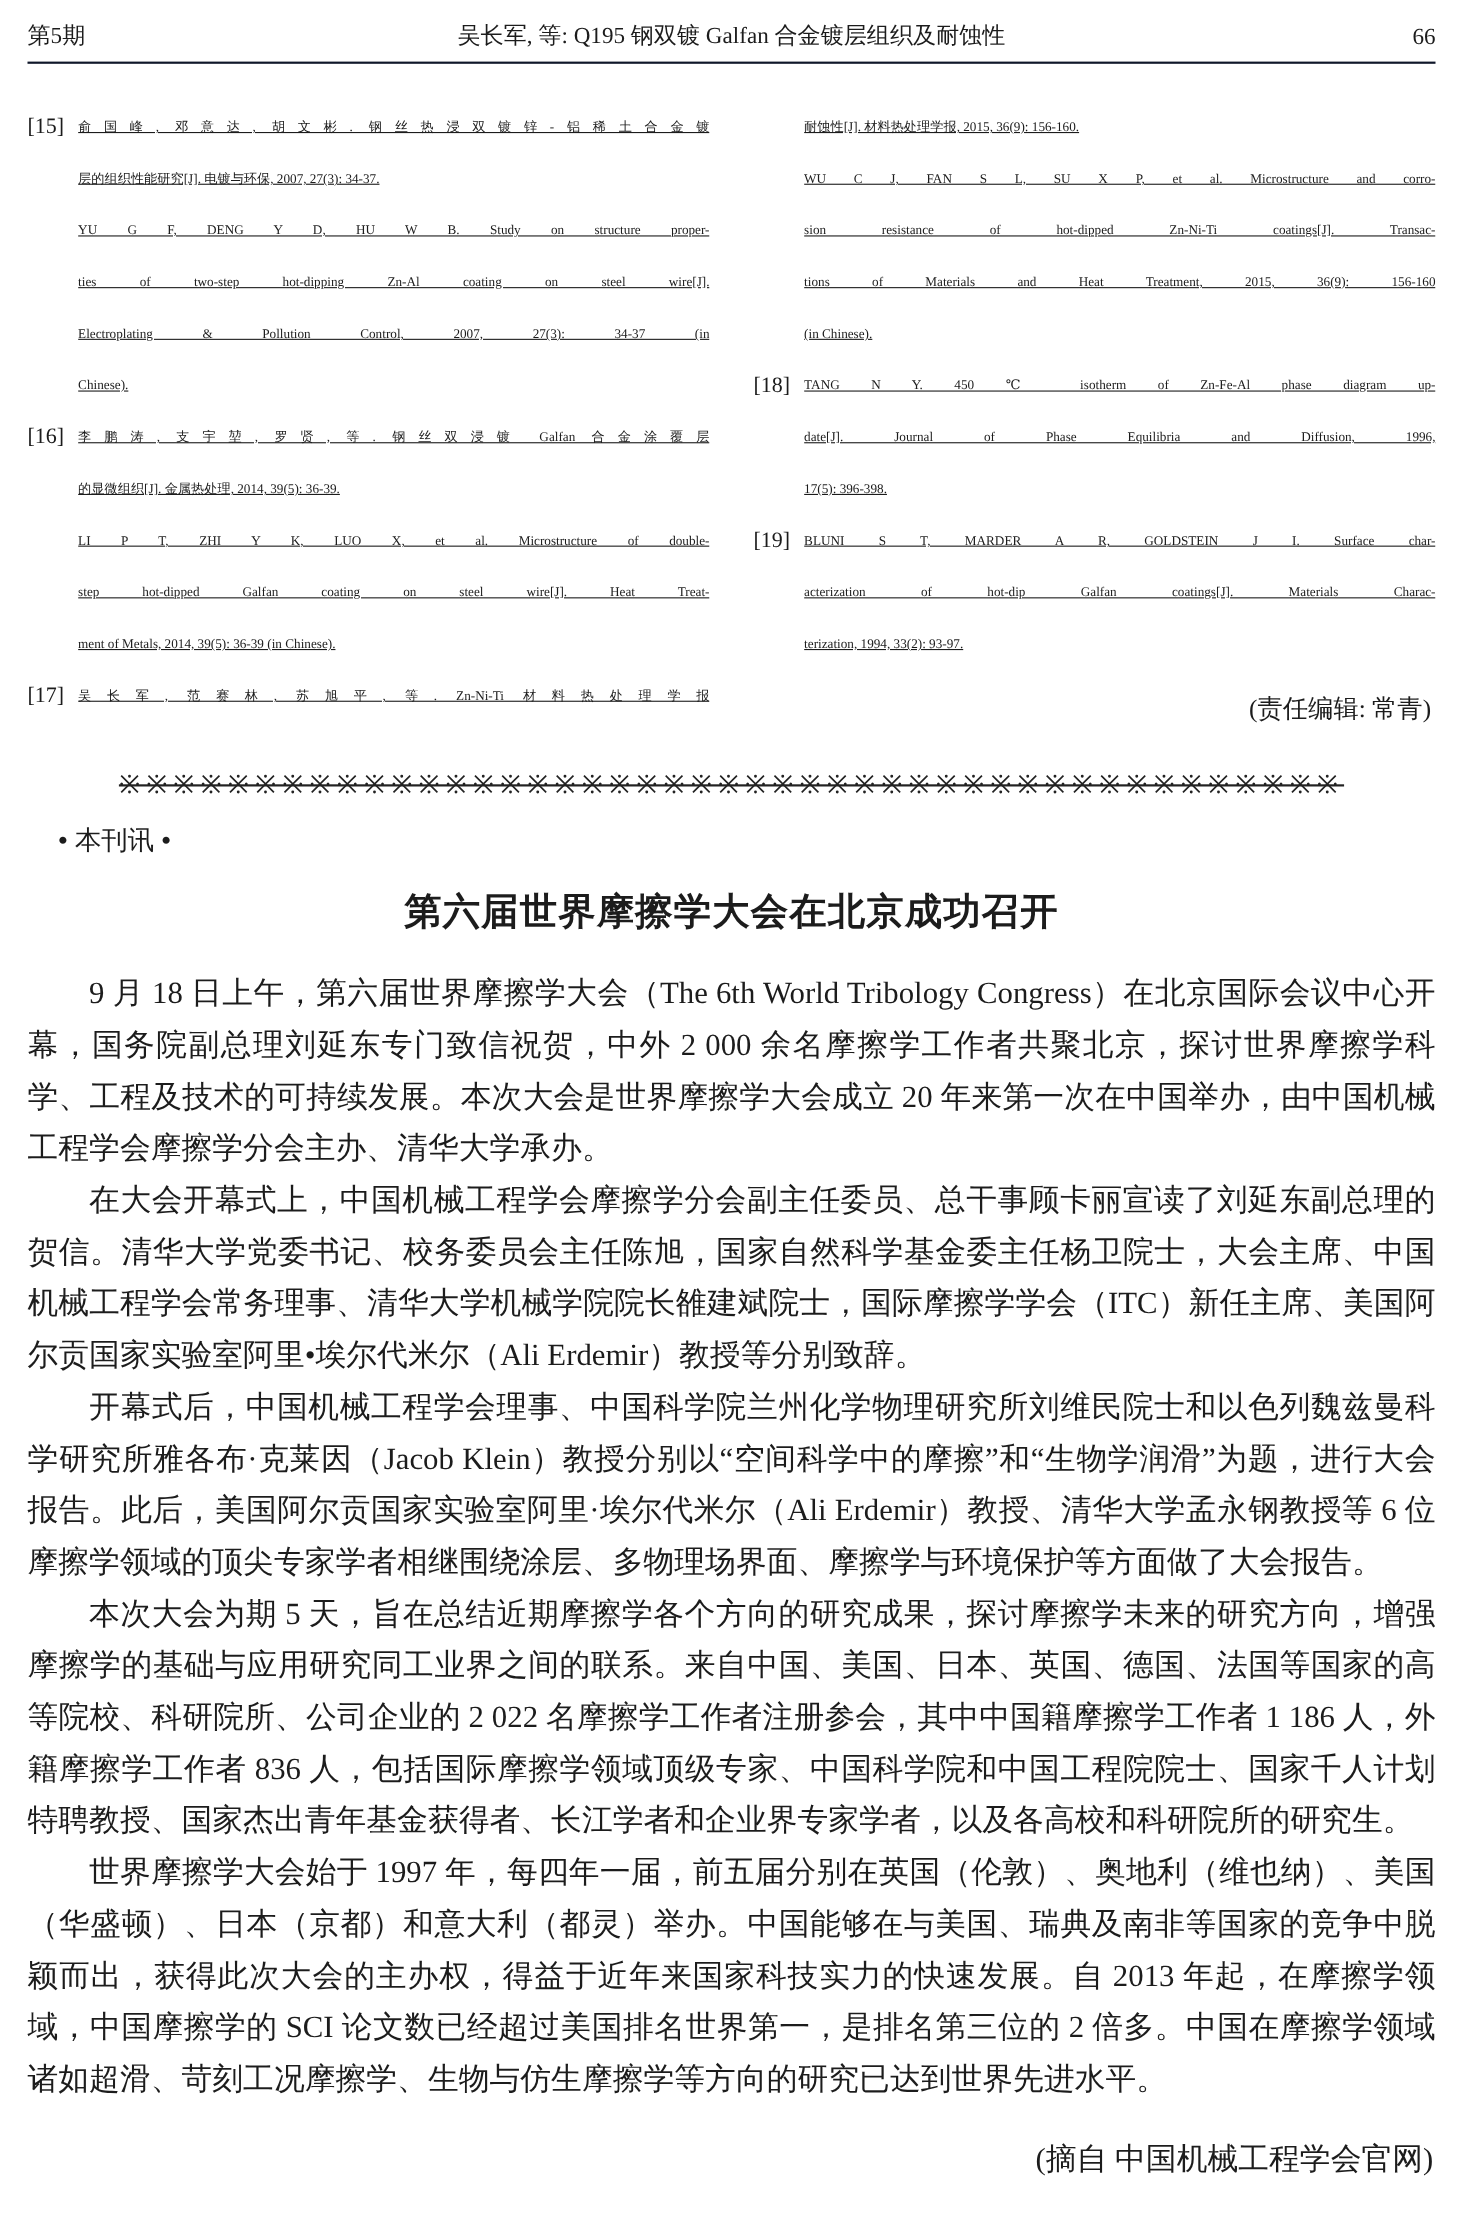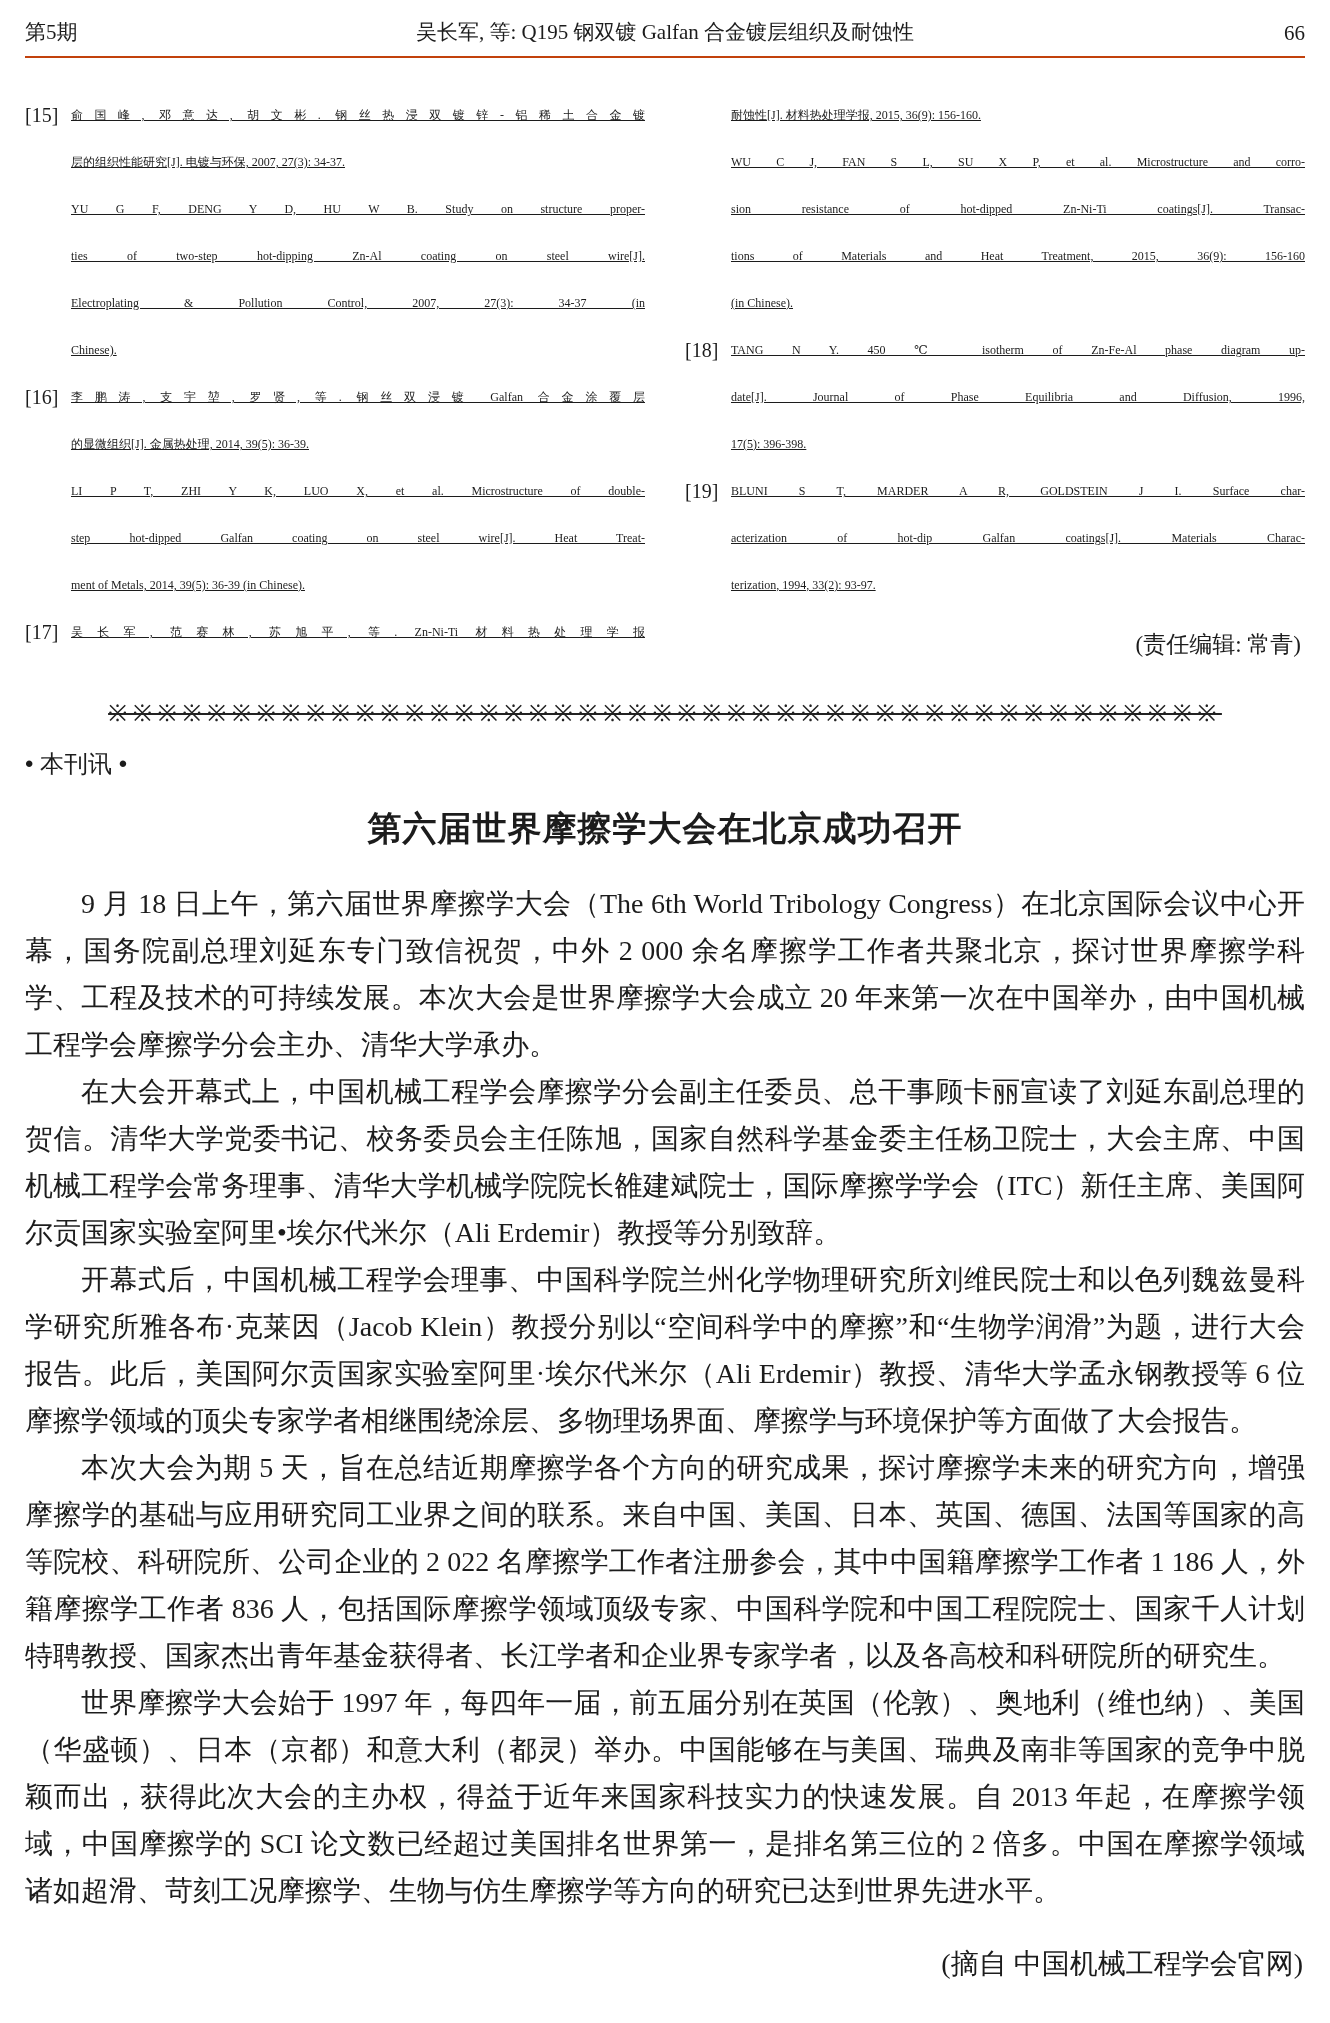--- a/index.html
+++ b/index.html
@@ -13,21 +13,21 @@
   }
   .page { padding: 18px 25px 30px 25px; }
 
   
   .runhead {
     display: flex;
     align-items: flex-end;
     justify-content: space-between;
     font-size: 21px;
     padding-bottom: 10px;
-    border-bottom: 2px solid #c2410c;
+    border-bottom: 2px solid #0f172a;
   }
   .runhead .mid { flex: 1; text-align: center; }
   .runhead .issue { width: 140px; text-align: left; }
   .runhead .pageno { width: 140px; text-align: right; }
 
   
   .refs {
     display: flex;
     gap: 40px;
     margin-top: 34px;
@@ -71,20 +71,21 @@
     text-decoration: line-through;
     text-decoration-thickness: 1.5px;
     color: #222;
     text-align: center;
   }
 
   .section-marker {
     margin-top: 20px;
     font-size: 24px;
     font-family: "Liberation Sans", "DejaVu Sans", sans-serif;
+    margin-left: 28px;
   }
 
   .news-title {
     margin-top: 26px;
     text-align: center;
     font-size: 34px;
     font-weight: bold;
     font-family: "Liberation Sans", "DejaVu Sans", sans-serif;
     letter-spacing: 1px;
   }

